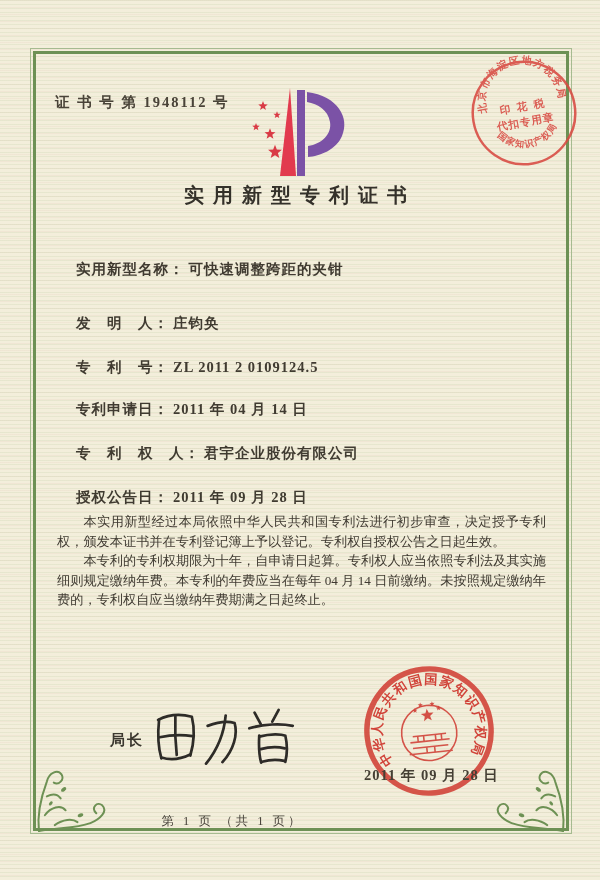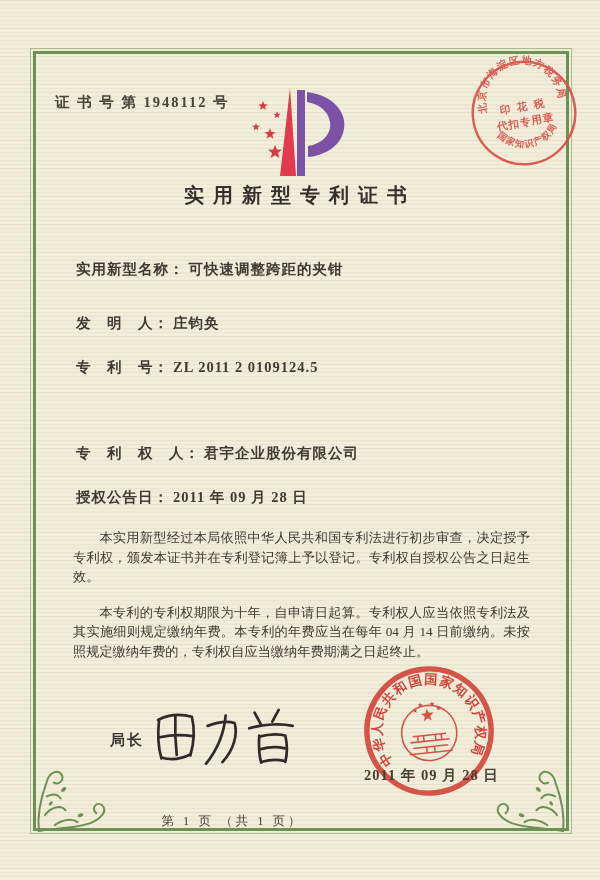--- a/index.html
+++ b/index.html
@@ -19,21 +19,21 @@
   .tax-stamp{position:absolute;left:466px;top:55px;width:116px;height:116px;
     transform:rotate(-10deg);opacity:.88;}
   .title{position:absolute;left:0;top:182px;width:100%;text-align:center;
     font-size:20px;font-weight:700;letter-spacing:9px;color:#34312a;}
   .field{position:absolute;left:60px;font-size:14.5px;font-weight:600;
     color:#403b31;letter-spacing:1px;white-space:nowrap;margin-left:16px;}
   .f0{top:260px}.f1{top:314px}.f2{top:358px}.f3{top:400px}.f4{top:444px}.f5{top:488px}
   .field .lbl{margin-right:4px;}
   .paras{position:absolute;left:57px;right:54px;top:512px;
     font-size:13.2px;line-height:1.48;color:#3f3a31;text-align:justify;}
-  .paras p{margin:16px;text-indent:2em;}
+  .paras p{margin:0;text-indent:2em;}
   .sig-label{position:absolute;left:110px;top:731px;font-size:15px;
     color:#3c382f;font-weight:700;letter-spacing:2px;}
   .sig{position:absolute;left:150px;top:700px;width:145px;height:72px;
     transform:rotate(-2deg);}
   .office-seal{position:absolute;left:360px;top:662px;width:138px;height:138px;
     transform:rotate(-6deg);opacity:.93;}
   .seal-date{position:absolute;left:364px;top:766px;font-size:14.5px;
     color:#453f34;font-weight:600;letter-spacing:1px;z-index:5;}
   .footer{position:absolute;left:0;top:813px;width:465px;text-align:center;
     font-size:12.5px;letter-spacing:3px;color:#47423a;}
@@ -116,20 +116,23 @@
 
   <div class="field f0">
     <span class="lbl">实用新型名称：</span><span>可快速调整跨距的夹钳</span>
   </div>
   <div class="field f1">
     <span class="lbl">发　明　人：</span><span>庄钧奂</span>
   </div>
   <div class="field f2">
     <span class="lbl">专　利　号：</span><span>ZL 2011 2 0109124.5</span>
   </div>
+  <div class="field f3">
+    <span class="lbl">专利申请日：</span><span>2011 年 04 月 14 日</span>
+  </div>
   <div class="field f4">
     <span class="lbl">专　利　权　人：</span><span>君宇企业股份有限公司</span>
   </div>
   <div class="field f5">
     <span class="lbl">授权公告日：</span><span>2011 年 09 月 28 日</span>
   </div>
 
   <div class="paras">
     <p>本实用新型经过本局依照中华人民共和国专利法进行初步审查，决定授予专利权，颁发本证书并在专利登记簿上予以登记。专利权自授权公告之日起生效。</p>
     <p>本专利的专利权期限为十年，自申请日起算。专利权人应当依照专利法及其实施细则规定缴纳年费。本专利的年费应当在每年 04 月 14 日前缴纳。未按照规定缴纳年费的，专利权自应当缴纳年费期满之日起终止。</p>

